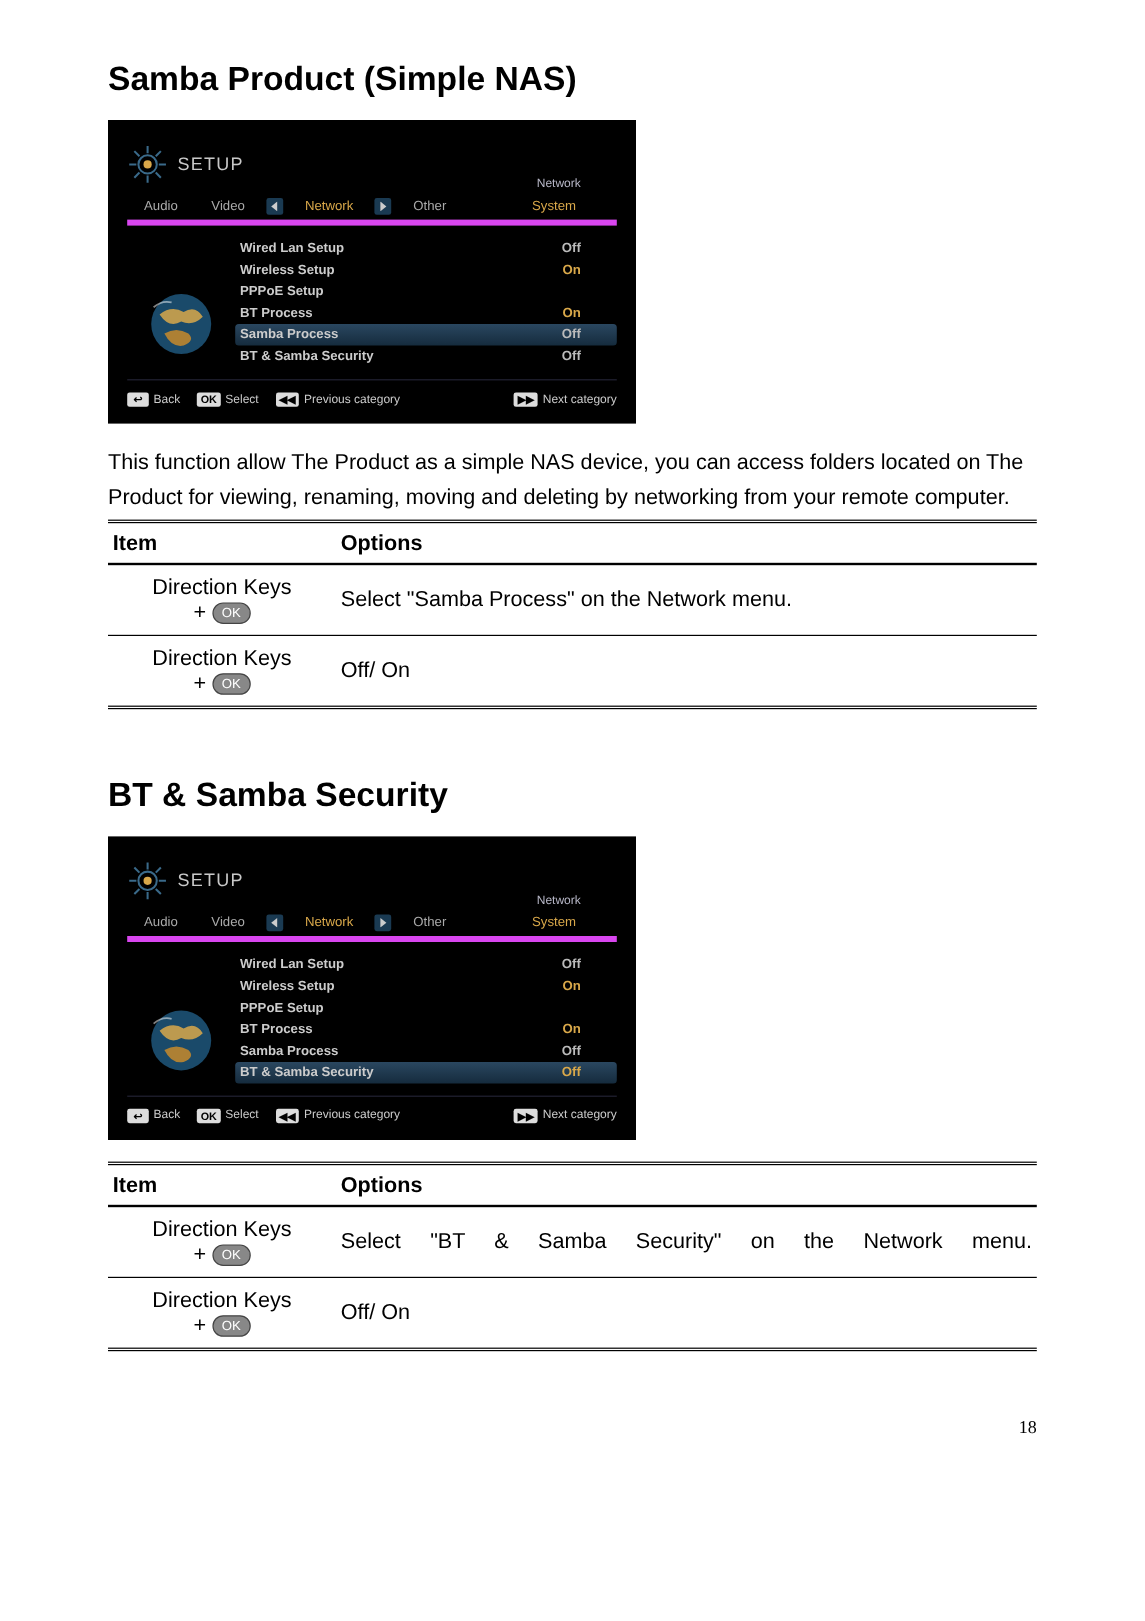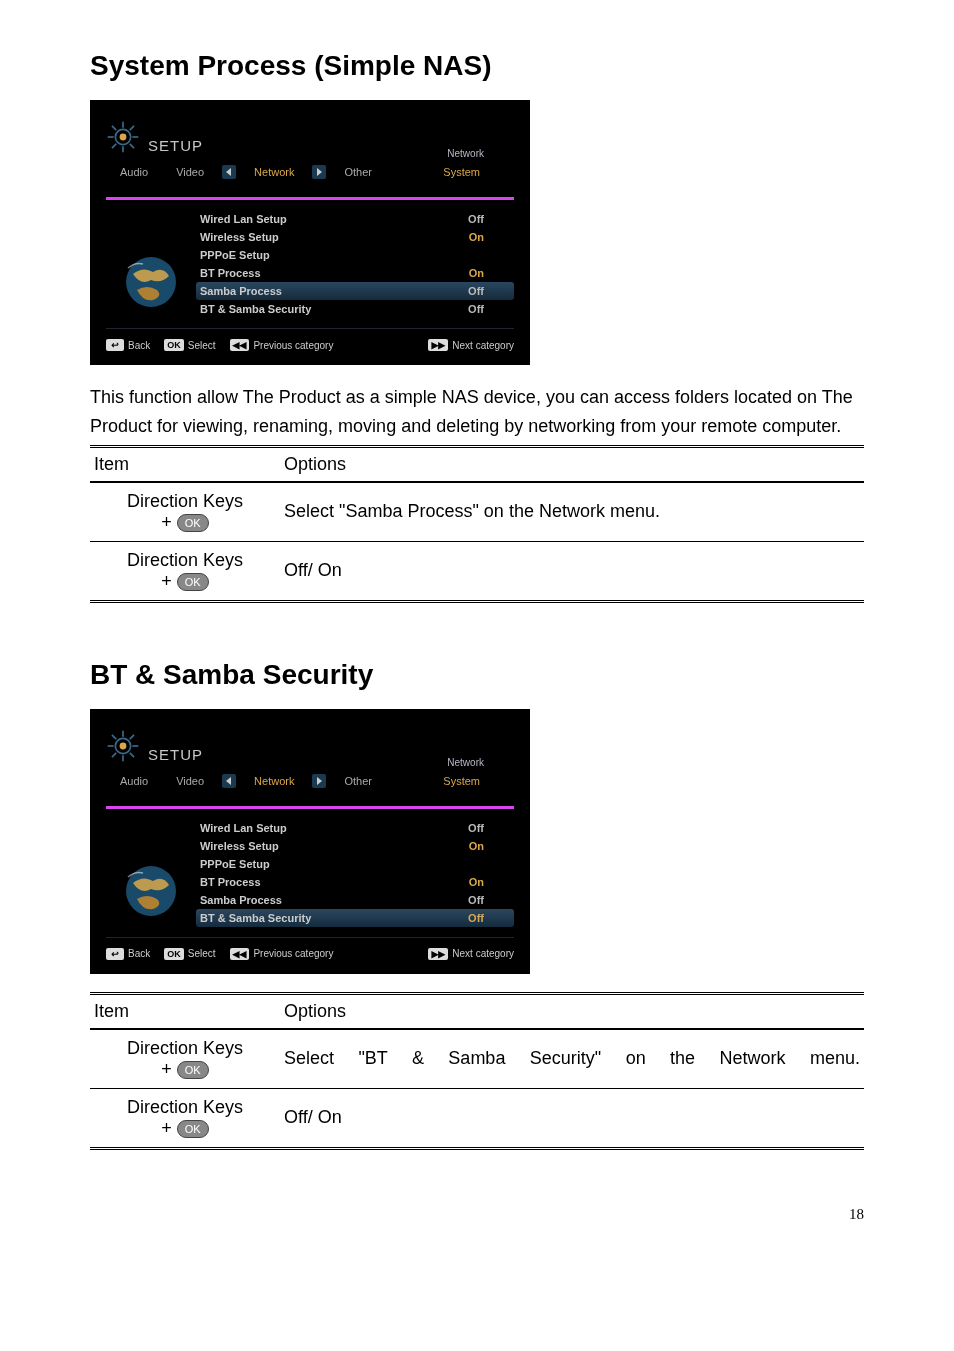--- a/index.html
+++ b/index.html
@@ -16,39 +16,39 @@
       margin-bottom: 18px;
     }
     .screenshot {
       width: 440px;
       background: #000;
       padding: 20px 16px 14px 16px;
       margin: 0 0 18px 0;
     }
     .setup-header {
       display: flex;
-      align-items: flex-end;
+      align-items: center;
       margin-bottom: 10px;
     }
     .setup-gear {
       width: 34px; height: 34px;
       margin-right: 8px;
       position: relative;
     }
     .setup-title {
       color: #c8c8c8;
       font-size: 15px;
       letter-spacing: 1px;
       font-family: Arial, sans-serif;
     }
     .tab-row {
       display: flex;
       align-items: center;
-      border-bottom: 3px solid #d946ef;
-      padding-bottom: 17px;
+      border-bottom: 5px solid #d946ef;
+      padding-bottom: 3px;
       position: relative;
     }
     .net-label {
       position: absolute;
       right: 30px;
       top: -16px;
       color: #b8b8c8;
       font-size: 10px;
       font-family: Arial, sans-serif;
     }
@@ -129,21 +129,21 @@
       margin-bottom: 4px;
     }
     .tbl {
       width: 100%;
       border-collapse: collapse;
       margin-bottom: 56px;
     }
     .tbl thead th {
       text-align: left;
       font-size: 18px;
-      font-weight: normal;
+      font-weight: bold;
       padding: 6px 4px 6px 4px;
       border-top: 3px double #000;
       border-bottom: 2px solid #000;
     }
     .tbl td {
       font-size: 18px;
       padding: 8px 4px;
       border-bottom: 1px solid #000;
       vertical-align: middle;
     }
@@ -160,21 +160,21 @@
       border:1px solid #444;
       vertical-align:middle;
       font-family:Arial,sans-serif;
     }
     .options-cell.justify { text-align: justify; text-align-last: justify; }
     .page-num { text-align:right; font-size:15px; margin-top:20px; font-family: 'Times New Roman', serif; }
   </style>
 </head>
 <body>
 
-<h2>System Process (Simple NAS)</h2>
+<h2>Samba Product (Simple NAS)</h2>
 
 <div class="screenshot">
   <div class="setup-header">
     <span class="setup-gear">
       <svg viewBox="0 0 40 40" width="34" height="34">
           <circle cx="20" cy="20" r="9" fill="none" stroke="#3a6a8a" stroke-width="2"></circle>
           <circle cx="20" cy="20" r="4" fill="#d9a84a"></circle>
           <g stroke="#3a6a8a" stroke-width="2">
             <line x1="20" y1="2" x2="20" y2="9"></line>
             <line x1="20" y1="31" x2="20" y2="38"></line>

